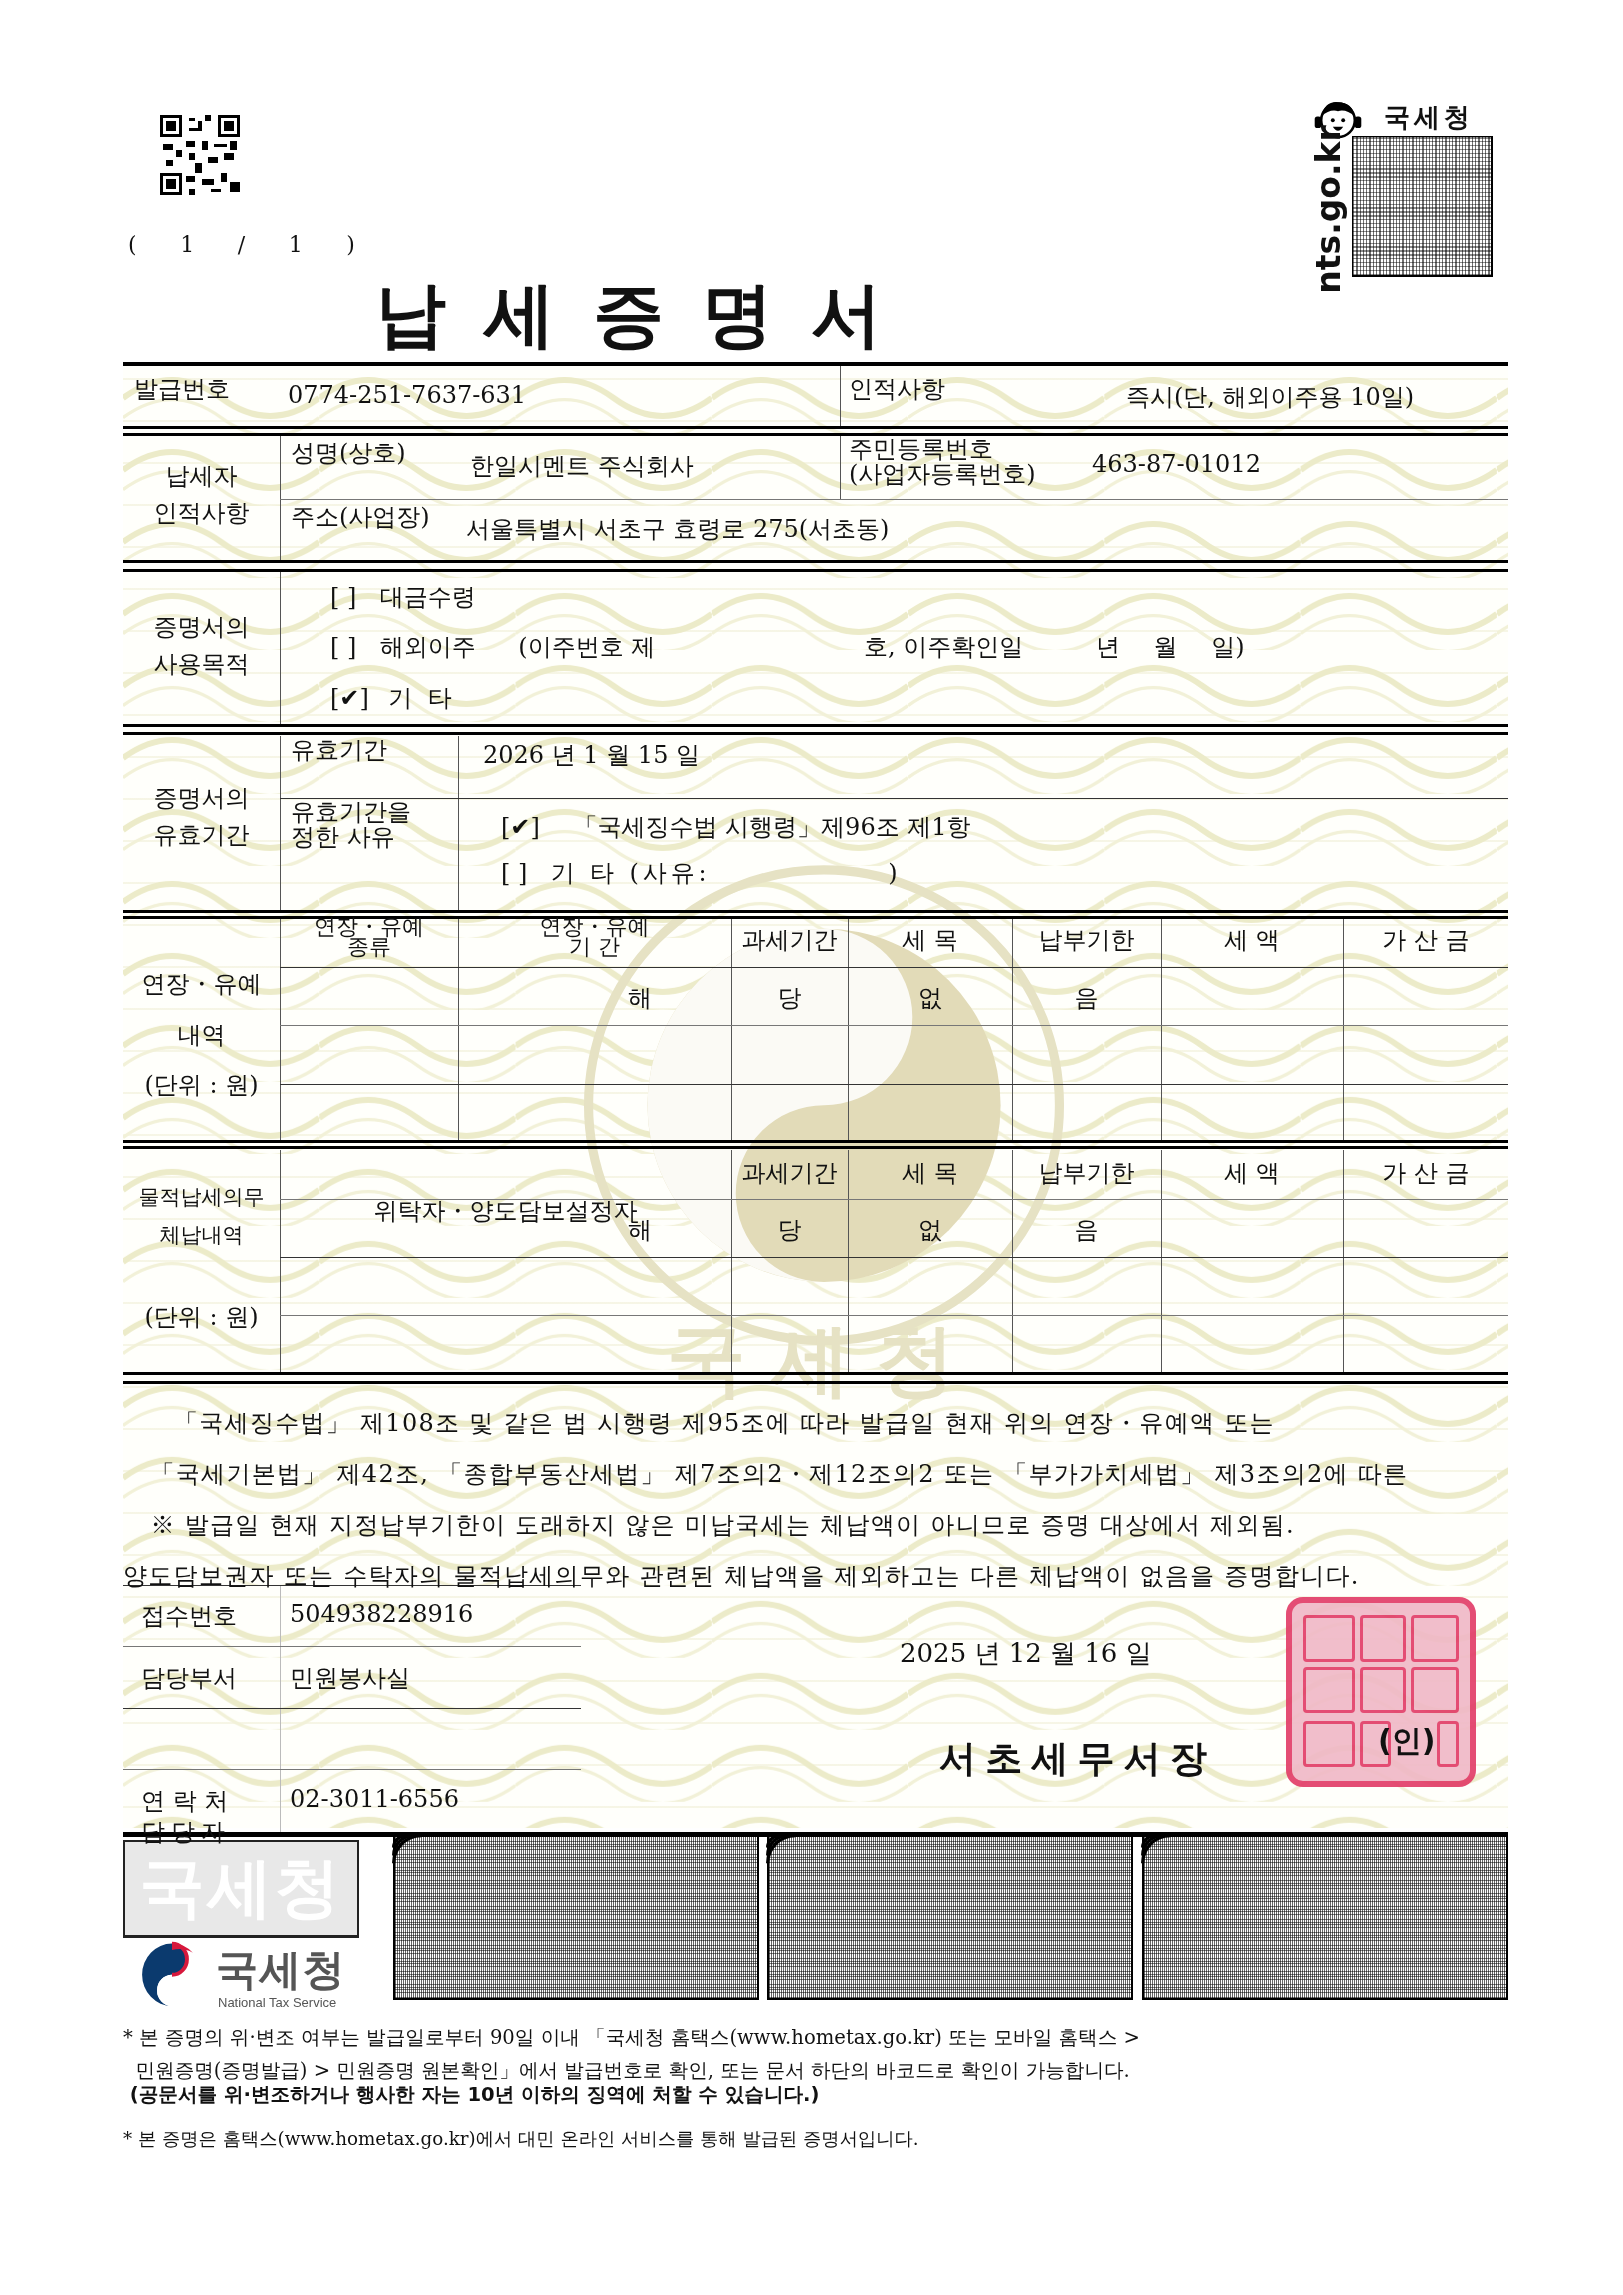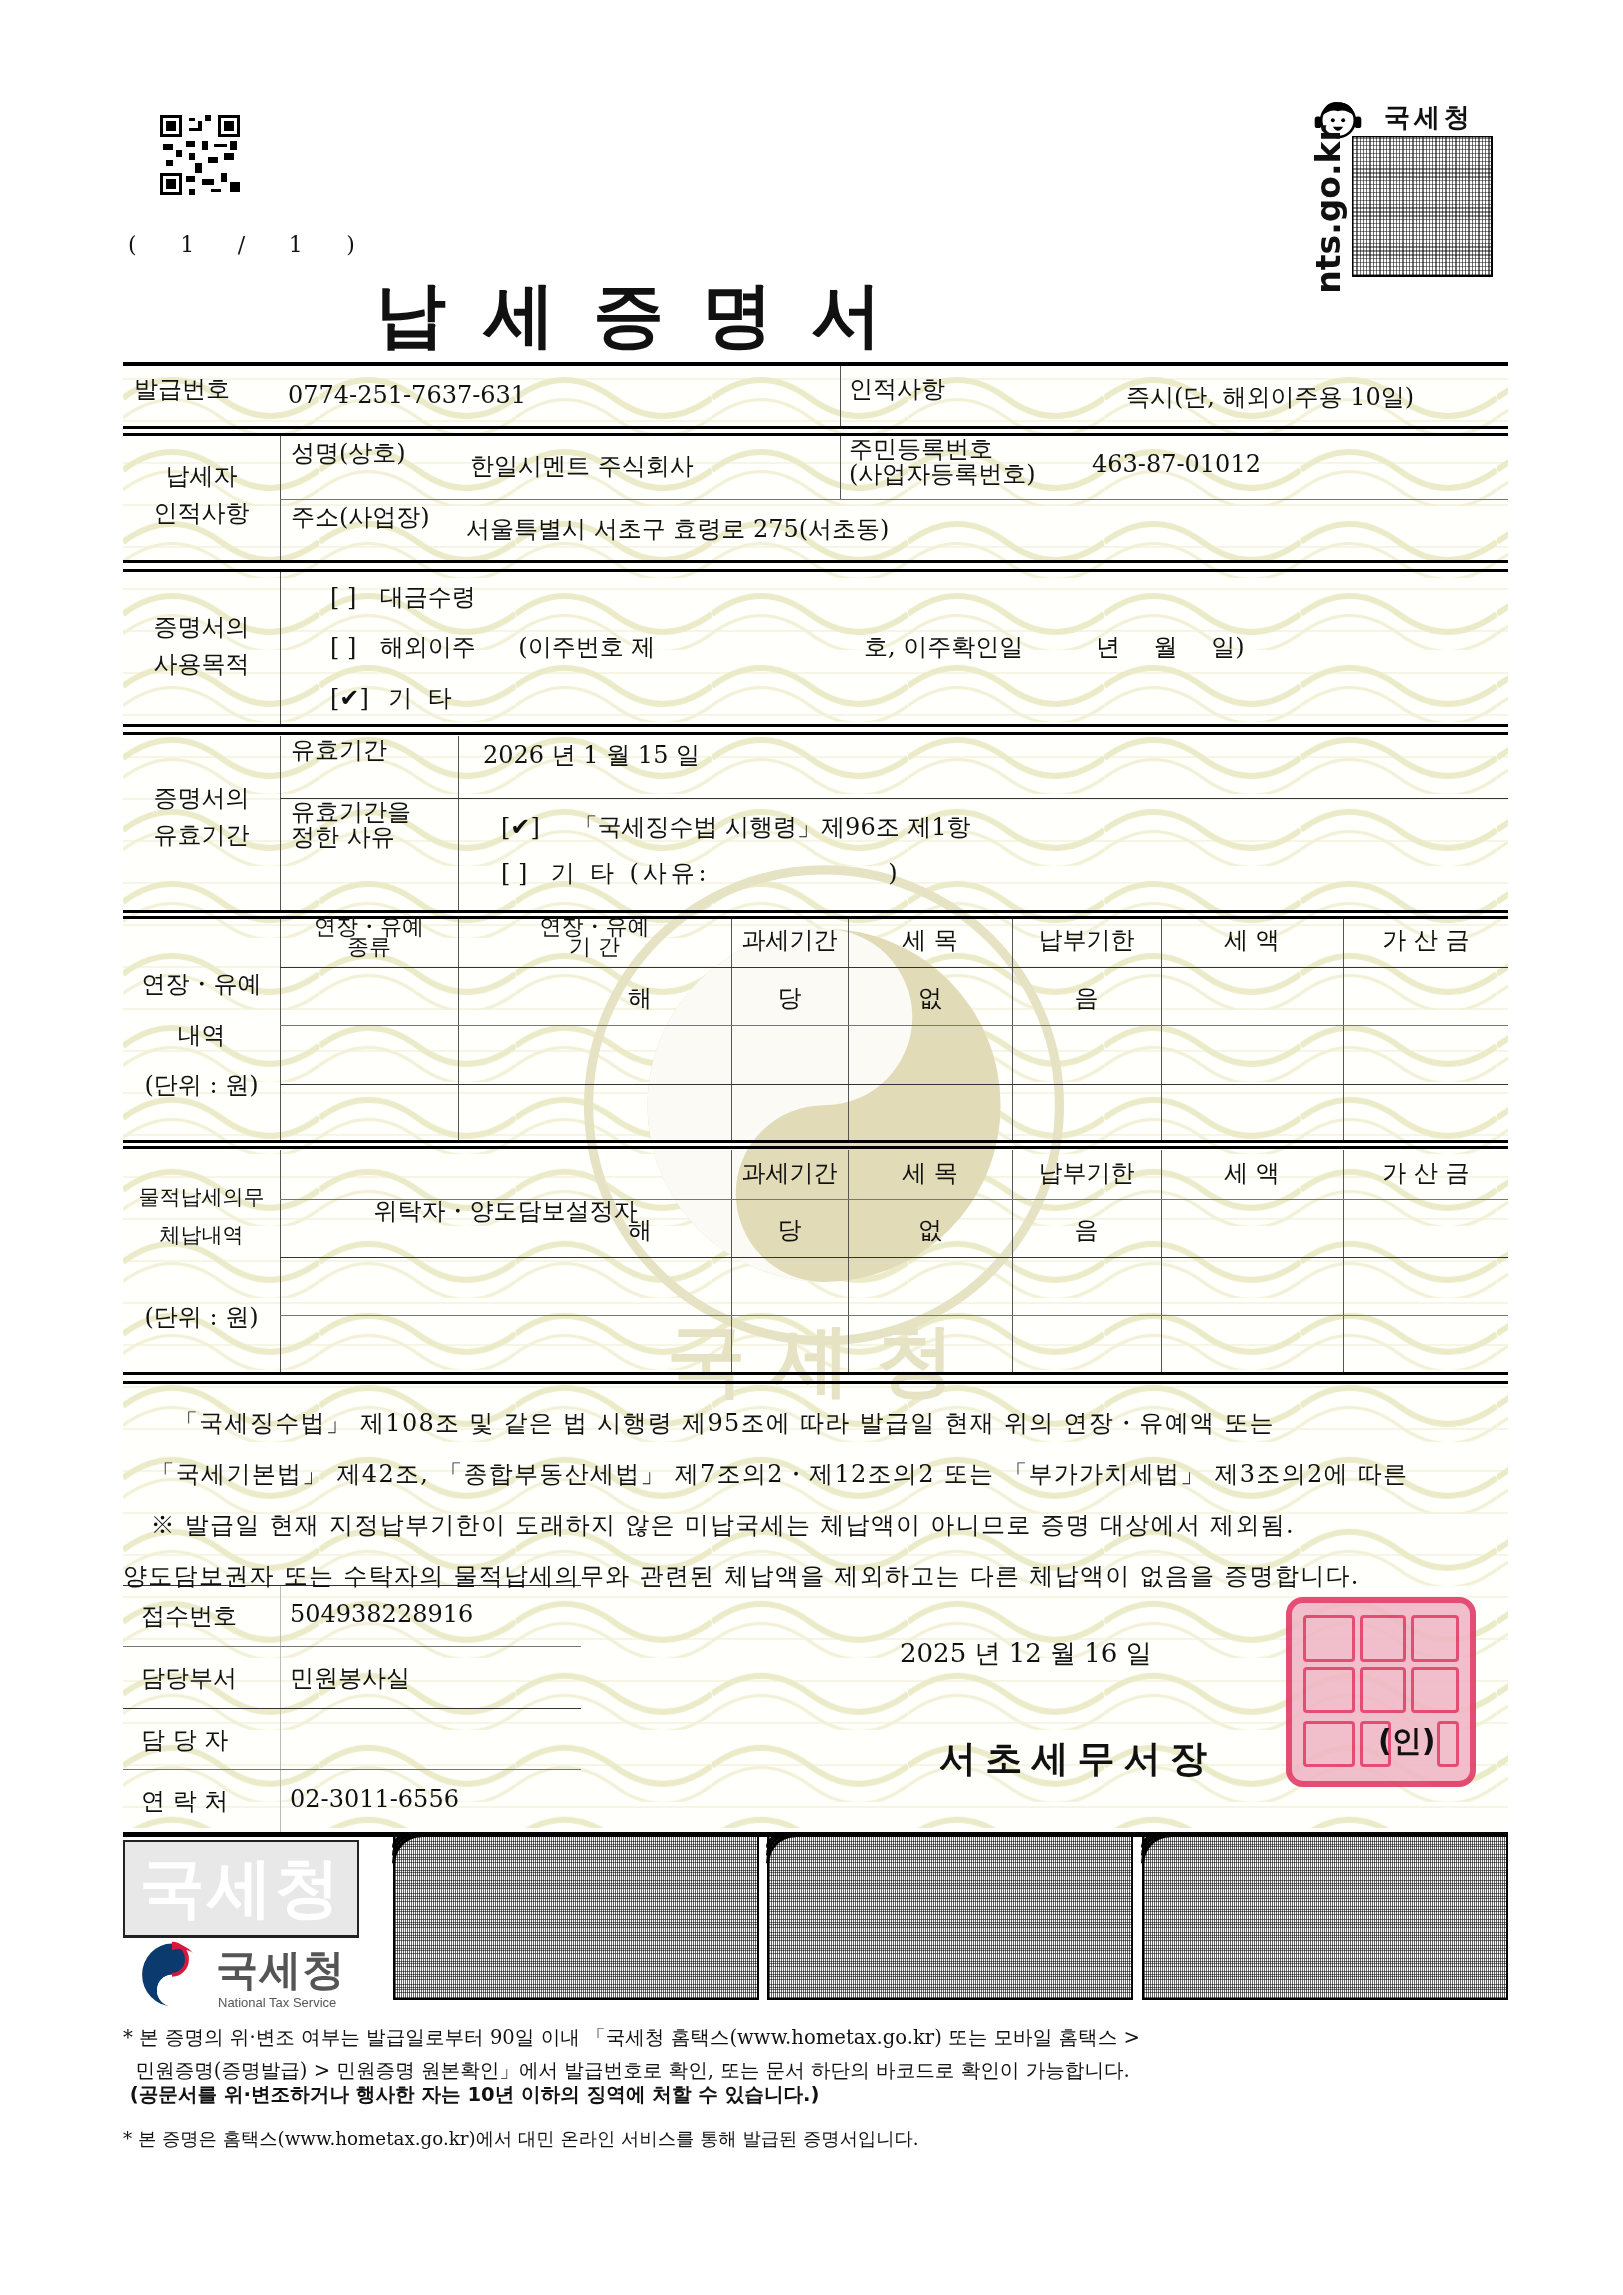--- a/index.html
+++ b/index.html
@@ -302,21 +302,21 @@
 </div>
 
 <div class="hline" style="left:123px; width:458px; top:1585px;"></div>
 <div class="vline" style="left:280px; top:1586px; height:246px; background:#bbb;"></div>
 <div class="t" style="left:141px; top:1600px;">접수번호</div>
 <div class="t" style="left:290px; top:1600px;">504938228916</div>
 <div class="hline grey" style="left:123px; width:458px; top:1646px;"></div>
 <div class="t" style="left:141px; top:1662px;">담당부서</div>
 <div class="t" style="left:290px; top:1662px;">민원봉사실</div>
 <div class="hline" style="left:123px; width:458px; top:1708px;"></div>
-<div class="t" style="left:141px; top:1724px;">담 당 자</div>
+<div class="t" style="left:141px; top:1816px;font-family:Liberation Serif, serif;">담 당 자</div>
 <div class="t" style="left:290px; top:1724px;"></div>
 <div class="hline grey" style="left:123px; width:458px; top:1769px;"></div>
 <div class="t" style="left:141px; top:1785px;">연 락 처</div>
 <div class="t" style="left:290px; top:1785px;">02-3011-6556</div>
 
 <div class="t" style="left:900px; top:1636px; font-size:26px;">2025 년  12 월  16 일</div>
 <div class="t" style="left:939px; top:1734px; font-size:37px; font-weight:bold; letter-spacing:9.2px; font-family:'DejaVu Sans', sans-serif;">서초세무서장</div>
 
 <div class="abs stamp">
   <div class="seal">

